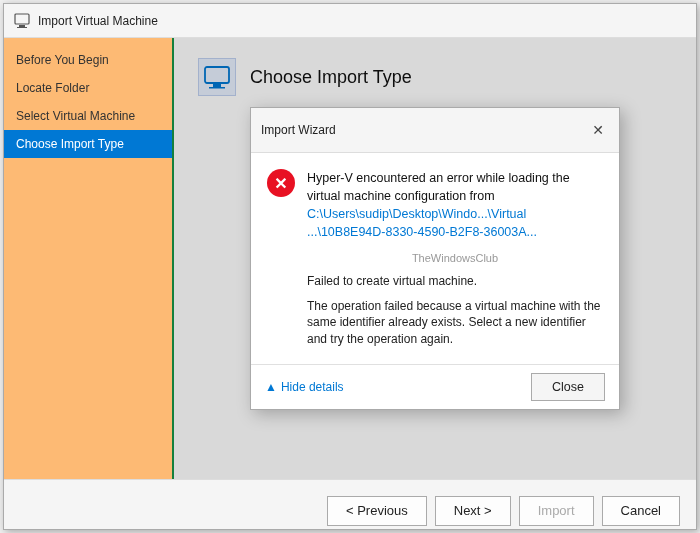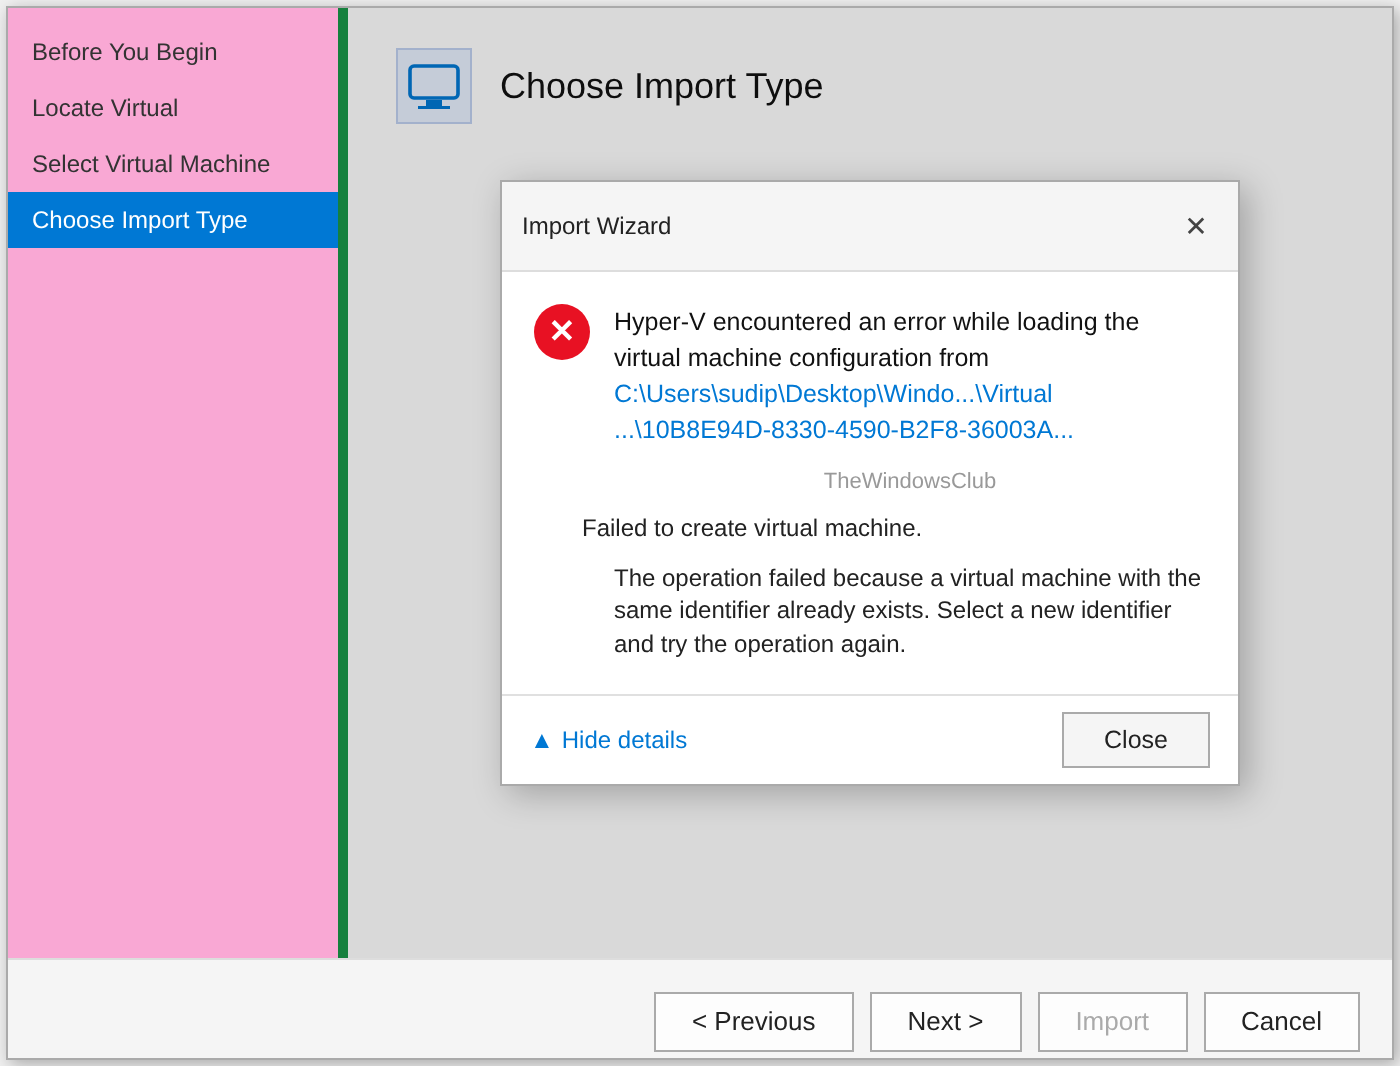--- a/index.html
+++ b/index.html
@@ -52,22 +52,22 @@
     
     .content-area {
       display: flex;
       flex: 1;
       overflow: hidden;
     }
 
     
     .sidebar {
       width: 170px;
-      background: #f9a8d4;
-      border-right: 5px solid #15803d;
+      background: #fdba74;
+      border-right: 2px solid #15803d;
       display: flex;
       flex-direction: column;
       padding-top: 8px;
     }
     .sidebar-item {
       padding: 7px 12px;
       font-size: 12px;
       color: #333;
       cursor: pointer;
       white-space: nowrap;
@@ -209,21 +209,21 @@
       color: #111;
       line-height: 1.45;
     }
     .error-link {
       color: #0078d4;
       text-decoration: none;
     }
     .error-failed-text {
       font-size: 12px;
       color: #222;
-      margin-left: 24px;
+      margin-left: 40px;
     }
     .error-detail-text {
       font-size: 12px;
       color: #222;
       margin-left: 40px;
       line-height: 1.4;
     }
     .modal-footer {
       border-top: 1px solid #e0e0e0;
       padding: 8px 14px;
@@ -257,26 +257,36 @@
       color: #999;
       text-align: center;
       margin-left: 40px;
     }
   </style>
 </head>
 <body>
 
 <div class="main-window">
 
+  <div class="title-bar">
+    <div class="title-bar-icon">
+      <svg width="16" height="16" viewBox="0 0 16 16">
+        <rect x="1" y="1" width="14" height="10" rx="1" fill="none" stroke="#555" stroke-width="1.2"></rect>
+        <rect x="5" y="12" width="6" height="2" fill="#555"></rect>
+        <rect x="3" y="14" width="10" height="1" fill="#555"></rect>
+      </svg>
+    </div>
+    <span class="title-bar-text">Import Virtual Machine</span>
+  </div>
 
   <div class="content-area">
 
     <div class="sidebar">
       <div class="sidebar-item">Before You Begin</div>
-      <div class="sidebar-item">Locate Virtual</div>
+      <div class="sidebar-item">Locate Folder</div>
       <div class="sidebar-item">Select Virtual Machine</div>
       <div class="sidebar-item active">Choose Import Type</div>
     </div>
 
     <div class="main-content">
 
       <div class="page-header">
         <div class="page-header-icon">
           <svg width="28" height="28" viewBox="0 0 28 28">
             <rect x="2" y="4" width="24" height="16" rx="2" fill="none" stroke="#0078d4" stroke-width="1.8"></rect>

